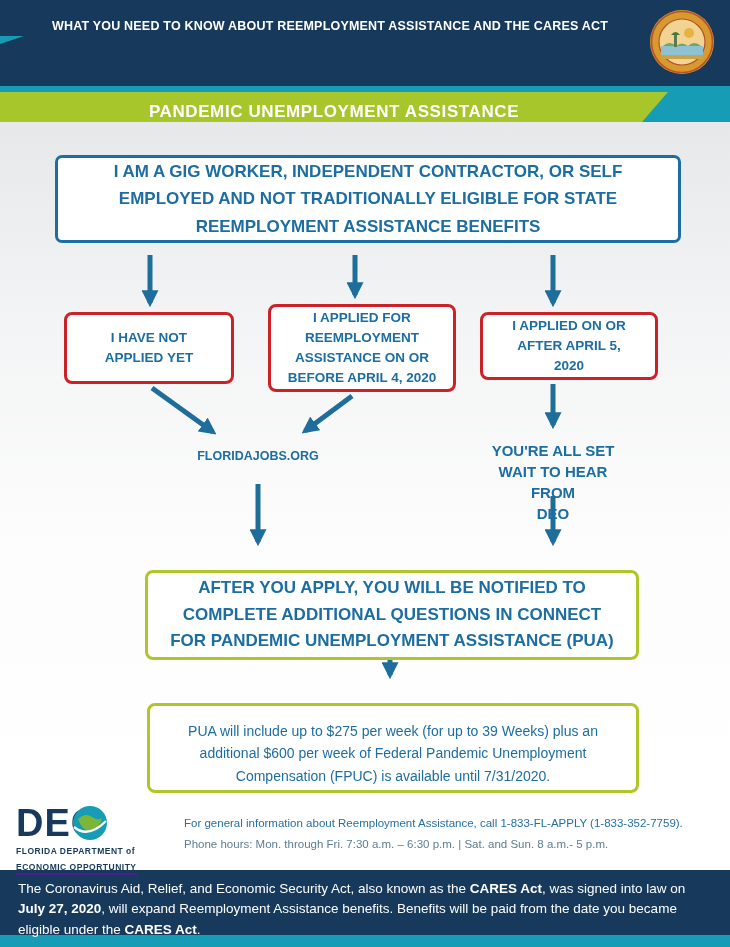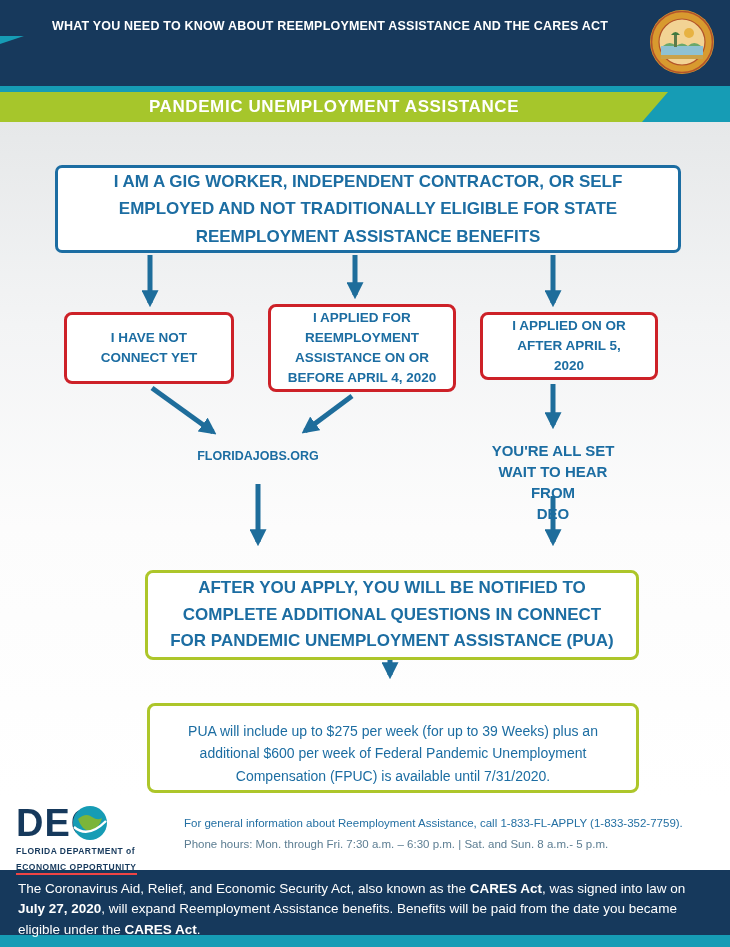--- a/index.html
+++ b/index.html
@@ -11,33 +11,33 @@
   .topbar { position:relative; height:86px; background:#17395c; padding-top:13px; }
   .titles { width:660px; text-align:center; }
   .page-title { color:#ffffff; font-size:23px; font-weight:bold; letter-spacing:0.2px; }
   .page-subtitle { color:#ffffff; font-size:12.5px; font-weight:bold; margin-top:6px; letter-spacing:0.2px; }
   .seal { position:absolute; right:15px; top:9px; width:66px; height:66px; }
 
   
   .band { position:relative; height:36px; background:#169cb5; }
   .band-green { position:absolute; left:0; top:6px; bottom:0; width:668px; background:#a6c62b;
     clip-path:polygon(0 0,100% 0,calc(100% - 26px) 100%,0 100%);
-    display:flex; align-items:center; justify-content:center; }
+    display:flex; align-items:flex-end; justify-content:center; }
   .band-title { color:#ffffff; font-size:17px; font-weight:bold; letter-spacing:0.6px; }
   .band-fold { position:absolute; left:0; top:36px; width:24px; height:8px; background:#169cb5;
     clip-path:polygon(0 0,100% 0,0 100%); z-index:3; }
 
   
   .flow { position:relative; height:674px;
     background:linear-gradient(180deg,#e6e8e9 0%,#f3f4f5 30%,#fcfcfc 60%,#ffffff 100%); }
   .flow svg.arrows { position:absolute; left:0; top:0; width:730px; height:674px; pointer-events:none; }
 
   .fbox { position:absolute; background:#fff; border-radius:7px; display:flex; align-items:center;
     justify-content:center; text-align:center; font-weight:bold; color:#1c6da2; z-index:2; }
-  .start-box { border:3px solid #1c6da2; left:55px; top:43px; width:626px; height:88px;
+  .start-box { border:3px solid #1c6da2; left:55px; top:33px; width:626px; height:88px;
     font-size:17px; line-height:1.6; padding:0 28px; }
   .red-box { border:3px solid #cd2128; font-size:13.5px; line-height:1.5; border-radius:8px; }
   .red-box-1 { left:64px; top:190px; width:170px; height:72px; padding:0 26px; }
   .red-box-2 { left:268px; top:182px; width:188px; height:88px; padding:0 14px; }
   .red-box-3 { left:480px; top:190px; width:178px; height:68px; padding:0 18px; }
   .green-box { border:3px solid #adc62a; border-radius:8px;margin-top:17px; }
   .green-box-1 { left:145px; top:431px; width:494px; height:90px; font-size:17px; line-height:1.55; padding:0 22px; }
   .green-box-2 { left:147px; top:564px; width:492px; height:90px; font-weight:normal; font-size:14px;
     line-height:1.6; padding:0 24px; display:block; padding-top:14px; }
   .green-box-2 strong { font-weight:normal; }
@@ -47,21 +47,21 @@
   .allset-note { left:478px; top:318px; width:150px; font-size:15px; line-height:1.4; }
 
   
   .footer { position:relative; height:74px; background:#ffffff; display:flex; }
   .logo { position:relative; margin:8px 0 0 16px; width:146px; }
   .deo-wrap { position:relative; width:120px; height:40px; }
   .deo-text { font-size:38px; font-weight:bold; color:#16395c; letter-spacing:1px; line-height:1; }
   .globe { position:absolute; left:56px; top:1px; width:36px; height:36px; }
   .dept-line1 { font-size:8.5px; font-weight:bold; color:#16395c; letter-spacing:0.5px; margin-top:2px; }
   .dept-line2 { font-size:8.5px; font-weight:bold; color:#16395c; letter-spacing:0.5px;
-    border-bottom:2px solid #ef4444; display:inline-block; padding-bottom:1px; }
+    border-bottom:2px solid #4c1d95; display:inline-block; padding-bottom:1px; }
   .contact { margin-left:22px; padding-top:17px; }
   .contact-line1 { font-size:11.5px; color:#2470a3; line-height:1.8; }
   .contact-line2 { font-size:11.5px; color:#5c7d92; line-height:1.8; }
 
   
   .cares { height:65px; background:#16395c; color:#ffffff; padding:9px 18px 0 18px;
     font-size:13.5px; line-height:1.5; }
   .cares strong { font-weight:bold; }
 
   .bottom-strip { height:12px; background:#169cb5; }
@@ -114,21 +114,21 @@
         <path d="M352 274 L305 309" marker-end="url(#ah)"></path>
         <path d="M553 262 V303" marker-end="url(#ah)"></path>
         <path d="M258 362 V420" marker-end="url(#ah)"></path>
         <path d="M553 374 V420" marker-end="url(#ah)"></path>
         <path d="M390 526 V553" marker-end="url(#ah)"></path>
       </g>
     </svg>
 
     <div class="fbox start-box">I AM A GIG WORKER, INDEPENDENT CONTRACTOR, OR SELF EMPLOYED AND NOT TRADITIONALLY ELIGIBLE FOR STATE REEMPLOYMENT ASSISTANCE BENEFITS</div>
 
-    <div class="fbox red-box red-box-1">I HAVE NOT CONNECT YET</div>
+    <div class="fbox red-box red-box-1">I HAVE NOT APPLIED YET</div>
     <div class="fbox red-box red-box-2">I APPLIED FOR REEMPLOYMENT ASSISTANCE ON OR BEFORE APRIL 4, 2020</div>
     <div class="fbox red-box red-box-3">I APPLIED ON OR AFTER APRIL 5, 2020</div>
 
     <div class="note apply-note">
       <div>FLORIDAJOBS.ORG</div>
     </div>
 
     <div class="note allset-note">
       <div>YOU'RE ALL SET</div>
       <div>WAIT TO HEAR FROM</div>

